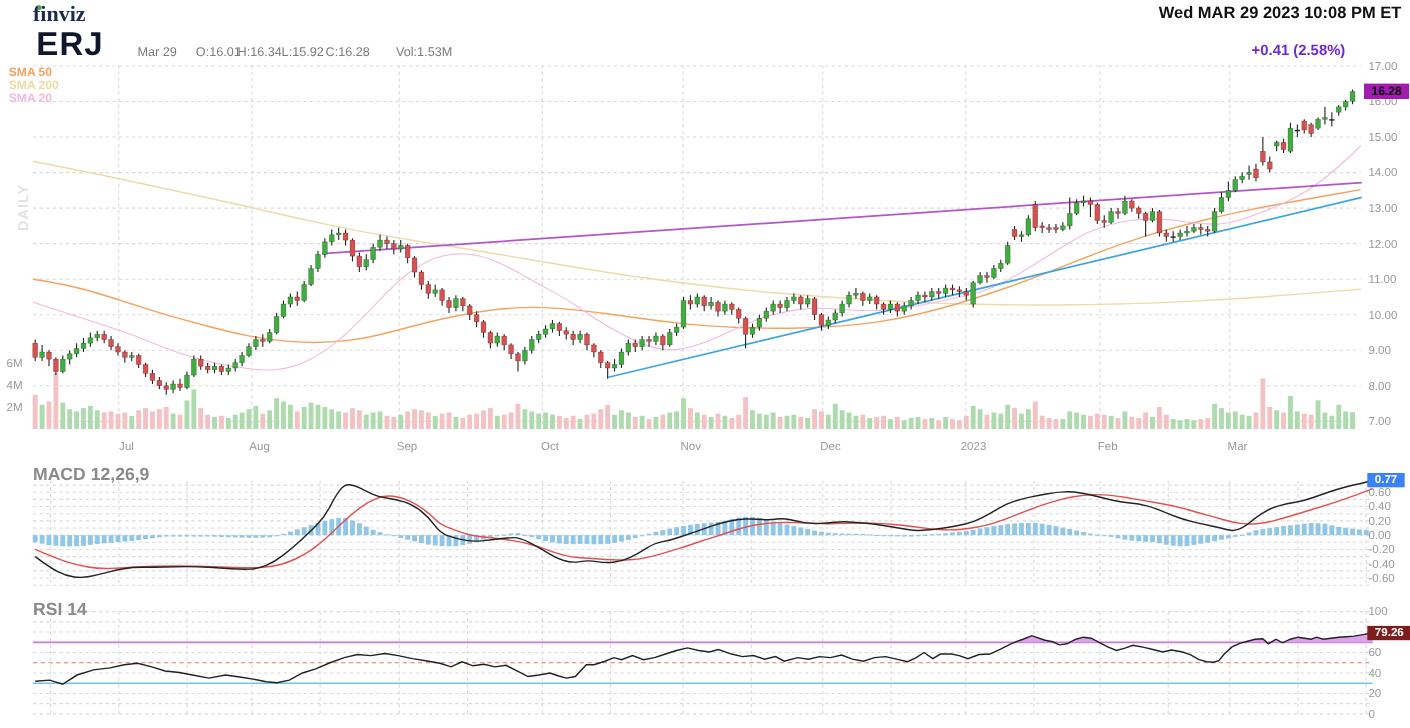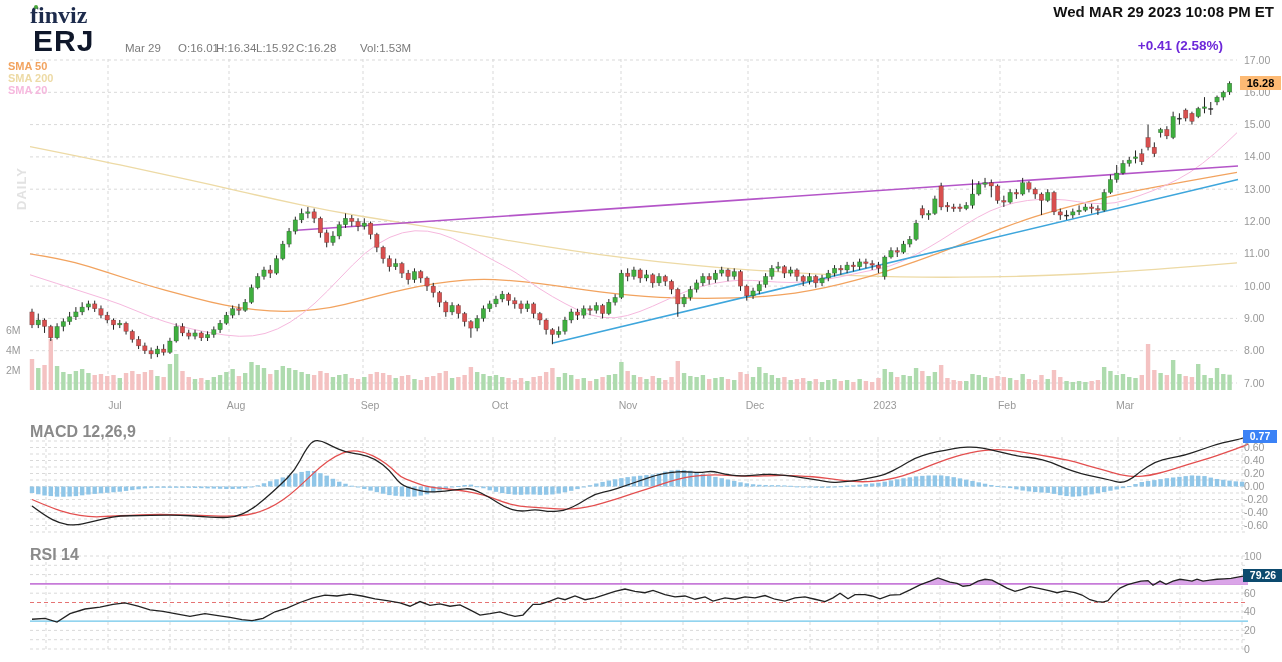--- a/index.html
+++ b/index.html
@@ -1,20 +1,20 @@
 <!DOCTYPE html>
 <html><head>
 <meta charset="utf-8">
 <style>
   html,body{margin:0;padding:0}
   body{width:1282px;height:662px;position:relative;overflow:hidden;background:#fff;
        font-family:"Liberation Sans",sans-serif;}
   #chart-svg{position:absolute;left:0;top:0;z-index:1}
   .abs{position:absolute;z-index:3;white-space:nowrap}
-  .logo{left:30px;top:2px;font-family:"Liberation Serif",serif;font-weight:bold;font-size:24px;letter-spacing:0px}
+  .logo{left:30px;top:2px;font-family:"Liberation Serif",serif;font-weight:bold;font-size:20px;letter-spacing:0px}
   .logo-dot{position:absolute;left:34px;top:4.5px;width:4px;height:4px;border-radius:50%;z-index:4}
   .datetime{right:8px;top:3px;font-weight:bold;font-size:15px;color:#111}
   .ticker{left:33px;top:24px;font-size:30px;font-weight:bold;color:#0f172a;letter-spacing:1px}
   .q{top:42px;font-size:11.5px;color:#7a7a7a}
   .chg{right:59px;top:38px;font-size:13.5px;font-weight:bold}
   .sma-lbl{left:8px;font-size:11px;font-weight:bold}
   .daily{left:-3px;top:181px;width:48px;text-align:center;transform:rotate(-90deg);
          font-size:13px;font-weight:bold;color:#e2e2e2;letter-spacing:1px}
   .ptitle{left:30px;font-size:16px;font-weight:bold;color:#8a8a8a}
   .badge{z-index:5;text-align:center;font-weight:bold}
@@ -941,19 +941,19 @@
 <span class="abs q" style="left:296px">C:16.28</span>
 <span class="abs q" style="left:360px">Vol:1.53M</span>
 <div class="abs chg" style="color: #6d28d9;">+0.41 (2.58%)</div>
 
 <span class="abs sma-lbl" style="top: 60px; color: rgb(242, 163, 95);">SMA 50</span>
 <span class="abs sma-lbl" style="top: 72px; color: rgb(237, 218, 165);">SMA 200</span>
 <span class="abs sma-lbl" style="top: 84px; color: rgb(246, 184, 222);">SMA 20</span>
 
 <div class="abs daily">DAILY</div>
 
-<div class="abs badge badge-price" style="background: #fdba74;">16.28</div>
+<div class="abs badge badge-price" style="background: #a21caf;">16.28</div>
 
 <div class="abs ptitle" style="top:423px">MACD 12,26,9</div>
 <div class="abs badge badge-dark badge-macd" style="background: #3b82f6;">0.77</div>
 
 <div class="abs ptitle" style="top:546px">RSI 14</div>
-<div class="abs badge badge-dark badge-rsi" style="background: #0c4a6e;">79.26</div>
+<div class="abs badge badge-dark badge-rsi" style="background: #7f1d1d;">79.26</div>
 
 </body></html>

